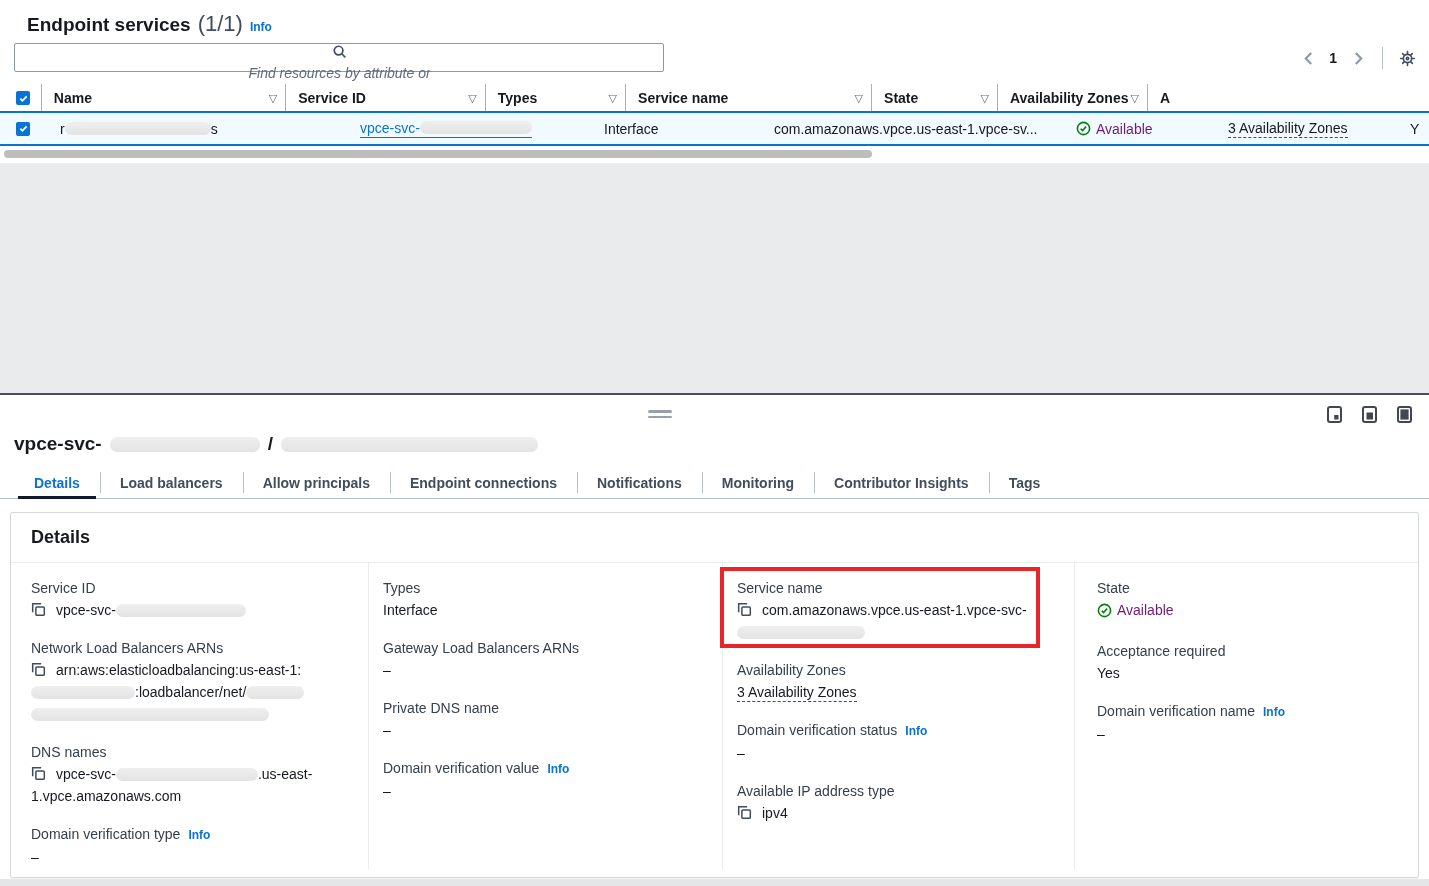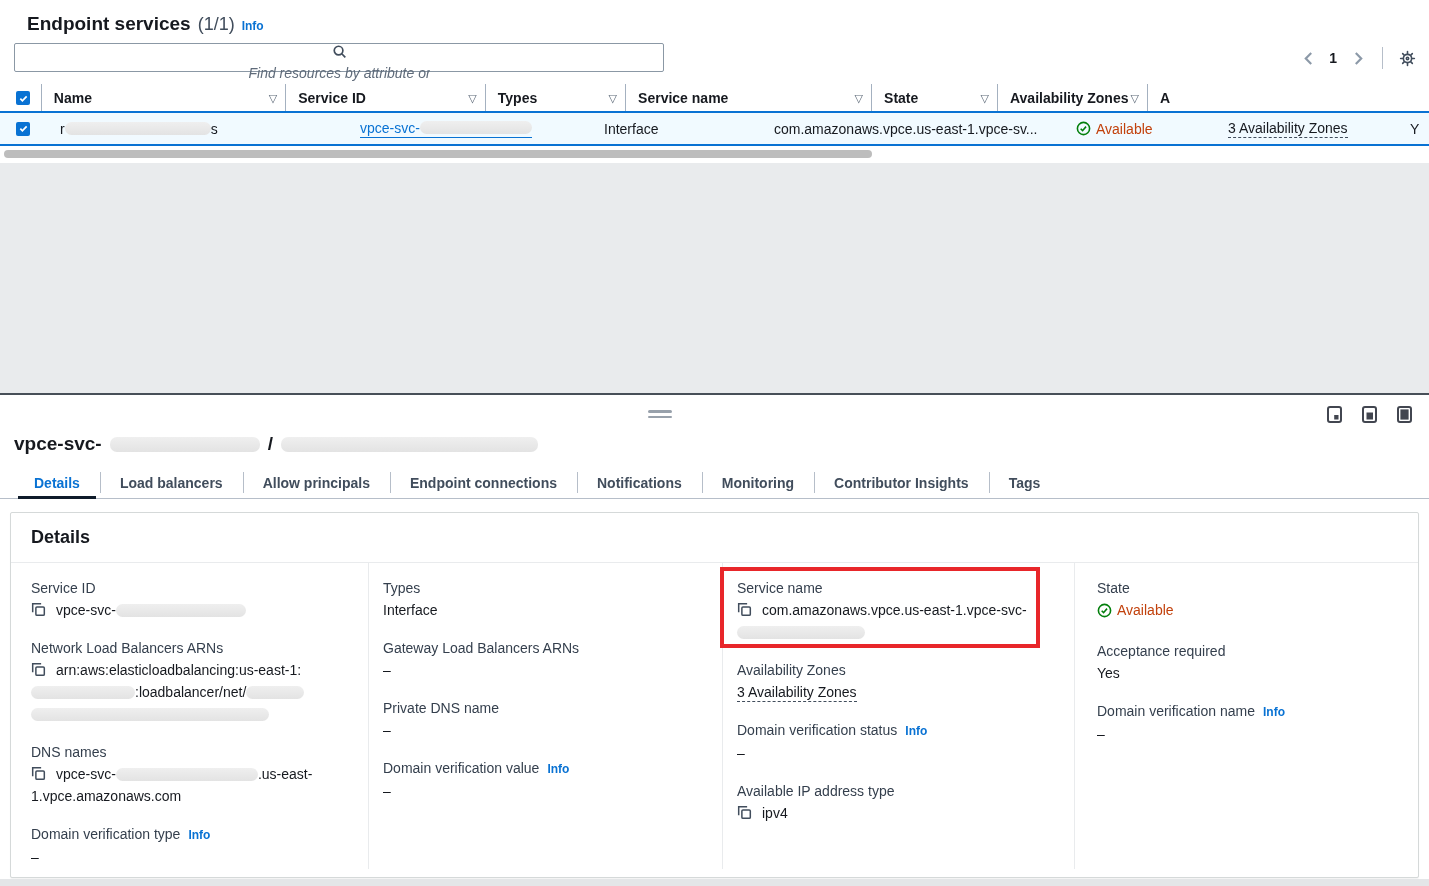--- a/index.html
+++ b/index.html
@@ -5,21 +5,21 @@
   * { box-sizing: border-box; margin: 0; padding: 0; }
   html,body { background:#fff; }
   body { font-family: "Liberation Sans", "DejaVu Sans", sans-serif; color:#16191f; }
   #page { position:relative; width:1429px; height:886px; background:#fff; overflow:hidden; }
 
   
   .top-header { position:absolute; top:8px; left:14px; right:10px; height:32px;
     display:flex; justify-content:space-between; align-items:center;margin-left:13px; }
   .title-group { display:flex; align-items:baseline; gap:7px; }
   .page-title { font-size:19px; font-weight:bold; color:#16191f; }
-  .page-count { font-size:18px; font-weight:normal; color:#414d5c; }
+  .page-count { font-size:22px; font-weight:normal; color:#414d5c; }
   .info-link { font-size:12px; font-weight:bold; color:#0972d3; cursor:pointer; }
   .btn-group { display:flex; align-items:center; gap:10px; }
   .btn { display:inline-flex; align-items:center; justify-content:center; gap:9px;
     height:31px; border:1px solid #687078; border-radius:2px; background:#fff;
     font-size:14px; font-weight:bold; color:#16191f; padding:0 18px; cursor:pointer; }
   .btn-icon { width:40px; padding:0; }
   .btn-primary { background:#ee8220; border-color:#ee8220; color:#000; padding:0 22px; }
 
   
   .search-wrap { position:absolute; top:43px; left:14px; width:650px; height:29px;
@@ -41,21 +41,21 @@
   .filter-glyph { font-size:11px; color:#5f6b7a; cursor:pointer; }
   .cb { width:14px; height:14px; background:#0972d3; border-radius:2px; display:inline-flex;
     align-items:center; justify-content:center; cursor:pointer; flex:none; }
   .cb-cell { display:flex; align-items:center; padding-left:16px; border-right:1px solid #a4b1c0; }
   .trow { position:absolute; top:111px; left:0; width:1429px; height:35px; display:flex;
     background:#f1faff; border-top:2px solid #0972d3; border-bottom:2px solid #0972d3; }
   .trow .cb-cell { border-right:none; }
   .td { display:flex; align-items:center; padding:0 8px 0 12px; font-size:14px; color:#16191f; overflow:hidden; white-space:nowrap; }
   .id-link { color:#0972d3; cursor:pointer; border-bottom:1px solid #0972d3; padding-bottom:1px;
     display:inline-flex; align-items:center; }
-  .status-green { color:#c2410c; display:inline-flex; align-items:center; gap:5px; }
+  .status-green { color:#701a75; display:inline-flex; align-items:center; gap:5px; }
   .dashed-link { border-bottom:1px dashed #414d5c; padding-bottom:1px; cursor:pointer; }
   .redact { display:inline-block; height:13px; border-radius:7px;
     background:linear-gradient(#efefef,#e3e3e3); vertical-align:-2px; }
   .hscroll { position:absolute; top:150px; left:0; width:1429px; height:9px; }
   .hscroll .thumb { position:absolute; left:4px; top:0; width:868px; height:8px;
     background:#bdbdbd; border-radius:4px; cursor:grab; }
   .gray-gap { position:absolute; top:163px; left:0; width:1429px; height:230px; background:#e9ebed; }
 
   
   .split-panel { position:absolute; top:393px; left:0; width:1429px; height:493px;

